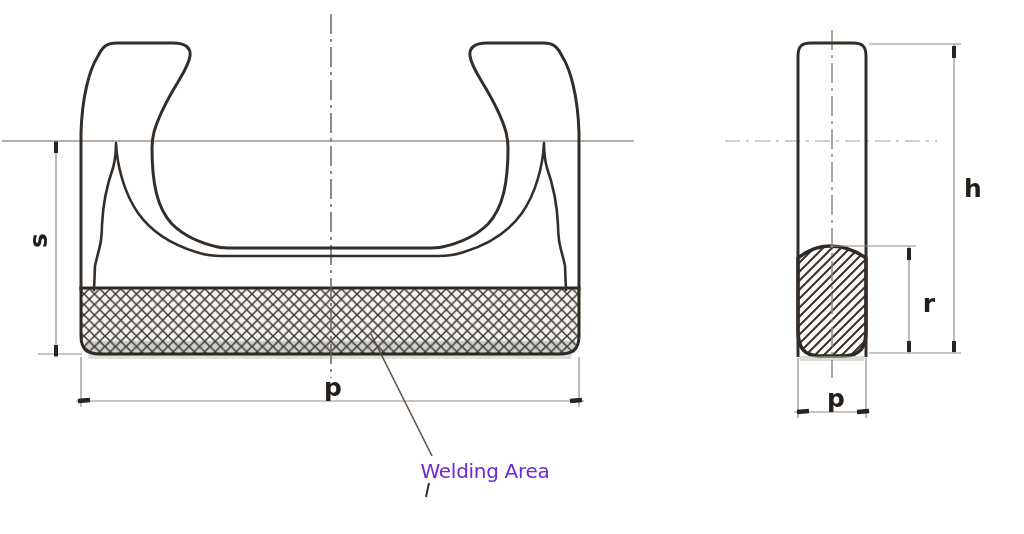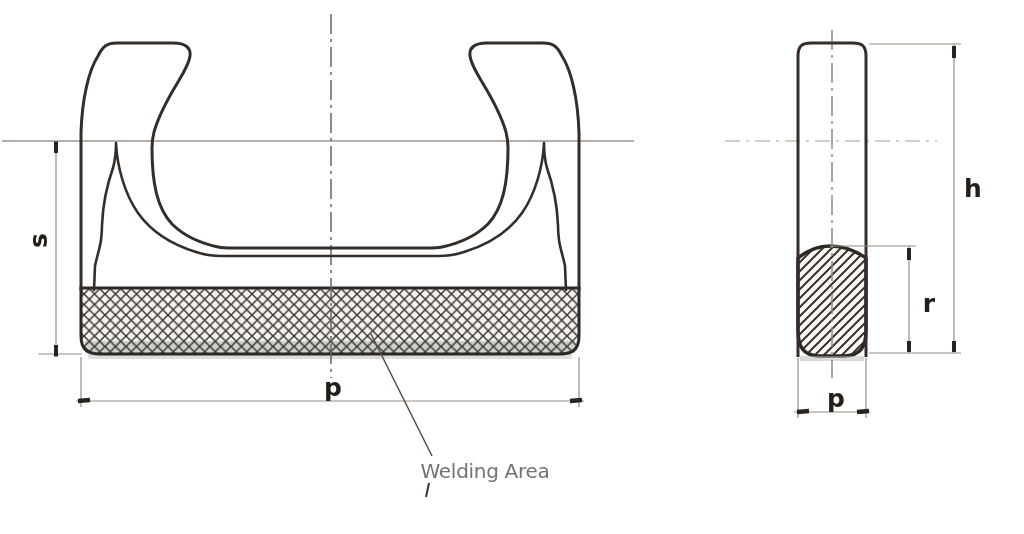--- a/index.html
+++ b/index.html
@@ -28,21 +28,21 @@
     line-height: 1;
     text-align: center;
     white-space: nowrap;
     user-select: none;
   }
   .dim-label.rotated {
     transform: rotate(-90deg);
   }
   .annotation-label {
     position: absolute;
-    color: #737373;
+    color: #6d28d9;
     font-size: 20px;
     font-weight: 500;
     letter-spacing: -0.3px;
     line-height: 1.1;
     text-align: center;
     white-space: nowrap;
     user-select: none;
   }
 </style>
 </head>

